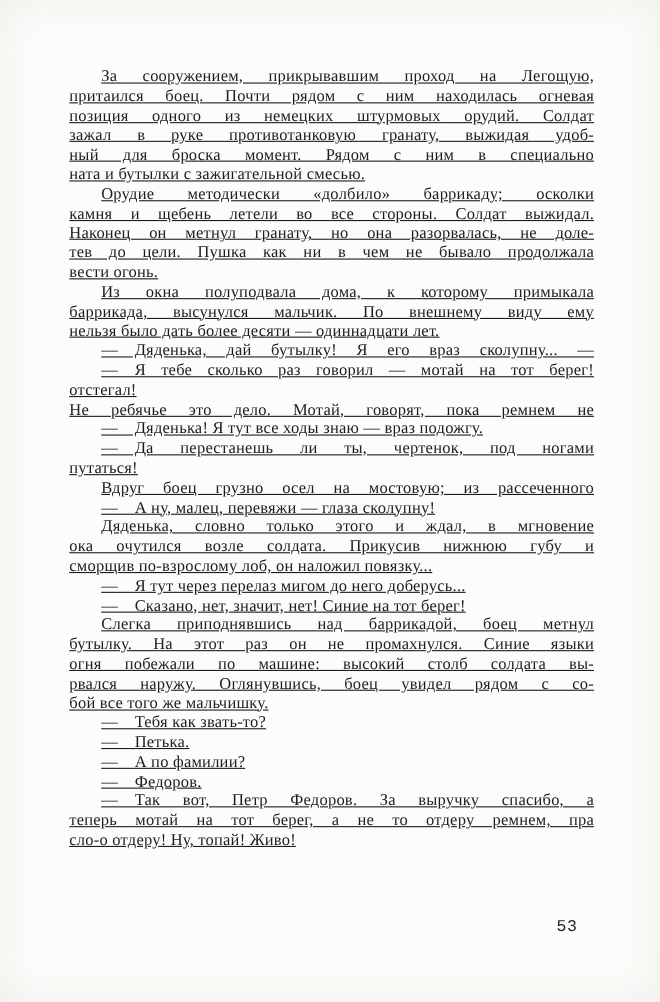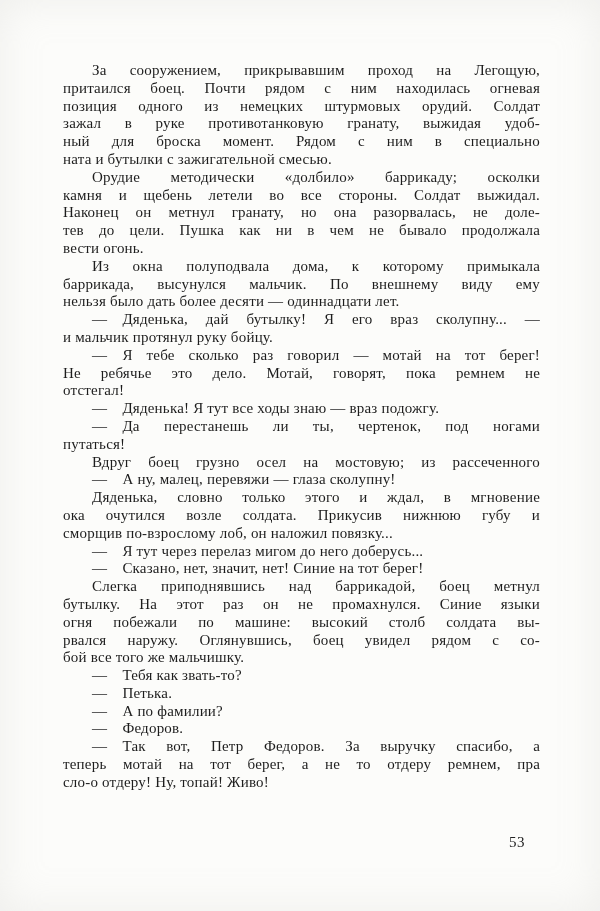--- a/index.html
+++ b/index.html
@@ -24,40 +24,41 @@
   }
   .text-block {
     position: absolute;
     left: 63px;
     top: 62px;
     width: 477px;
     color: #1d1d1d;
     font-family: "Liberation Serif", serif;
     font-size: 15px;
     letter-spacing: 0.2px;
+    text-decoration: underline;
   }
   .line {
     height: 17.8px;
     line-height: 17.8px;
     text-align: justify;
     text-align-last: justify;
   }
   .line.indent {
     text-indent: 29px;
   }
   .line.para-end {
     text-align: right;
     text-align-last: left;
   }
   .page-number {
     position: absolute;
     top: 834px;
     right: 75px;
     color: #222222;
-    font-family: Liberation Serif, serif;
+    font-family: Liberation Mono, monospace;
     font-size: 15px;
     letter-spacing: 0.5px;
     text-align: right;
   }
 </style>
 </head>
 <body>
 
 <div class="page">
   <div class="text-block">
@@ -69,24 +70,23 @@
       <div class="line para-end">ната и бутылки с зажигательной смесью.</div>
       <div class="line indent">Орудие методически «долбило» баррикаду; осколки</div>
       <div class="line">камня и щебень летели во все стороны. Солдат выжидал.</div>
       <div class="line">Наконец он метнул гранату, но она разорвалась, не доле-</div>
       <div class="line">тев до цели. Пушка как ни в чем не бывало продолжала</div>
       <div class="line para-end">вести огонь.</div>
       <div class="line indent">Из окна полуподвала дома, к которому примыкала</div>
       <div class="line">баррикада, высунулся мальчик. По внешнему виду ему</div>
       <div class="line para-end">нельзя было дать более десяти — одиннадцати лет.</div>
       <div class="line indent">— Дяденька, дай бутылку! Я его враз сколупну... —</div>
-      <div class="line para-end">и мальчик протянул руку бойцу.</div>
       <div class="line indent">— Я тебе сколько раз говорил — мотай на тот берег!</div>
+      <div class="line para-end">отстегал!</div>
       <div class="line">Не ребячье это дело. Мотай, говорят, пока ремнем не</div>
-      <div class="line para-end">отстегал!</div>
       <div class="line indent para-end">— Дяденька! Я тут все ходы знаю — враз подожгу.</div>
       <div class="line indent">— Да перестанешь ли ты, чертенок, под ногами</div>
       <div class="line para-end">путаться!</div>
       <div class="line indent">Вдруг боец грузно осел на мостовую; из рассеченного</div>
       <div class="line indent para-end">— А ну, малец, перевяжи — глаза сколупну!</div>
       <div class="line indent">Дяденька, словно только этого и ждал, в мгновение</div>
       <div class="line">ока очутился возле солдата. Прикусив нижнюю губу и</div>
       <div class="line para-end">сморщив по-взрослому лоб, он наложил повязку...</div>
       <div class="line indent para-end">— Я тут через перелаз мигом до него доберусь...</div>
       <div class="line indent para-end">— Сказано, нет, значит, нет! Синие на тот берег!</div>

